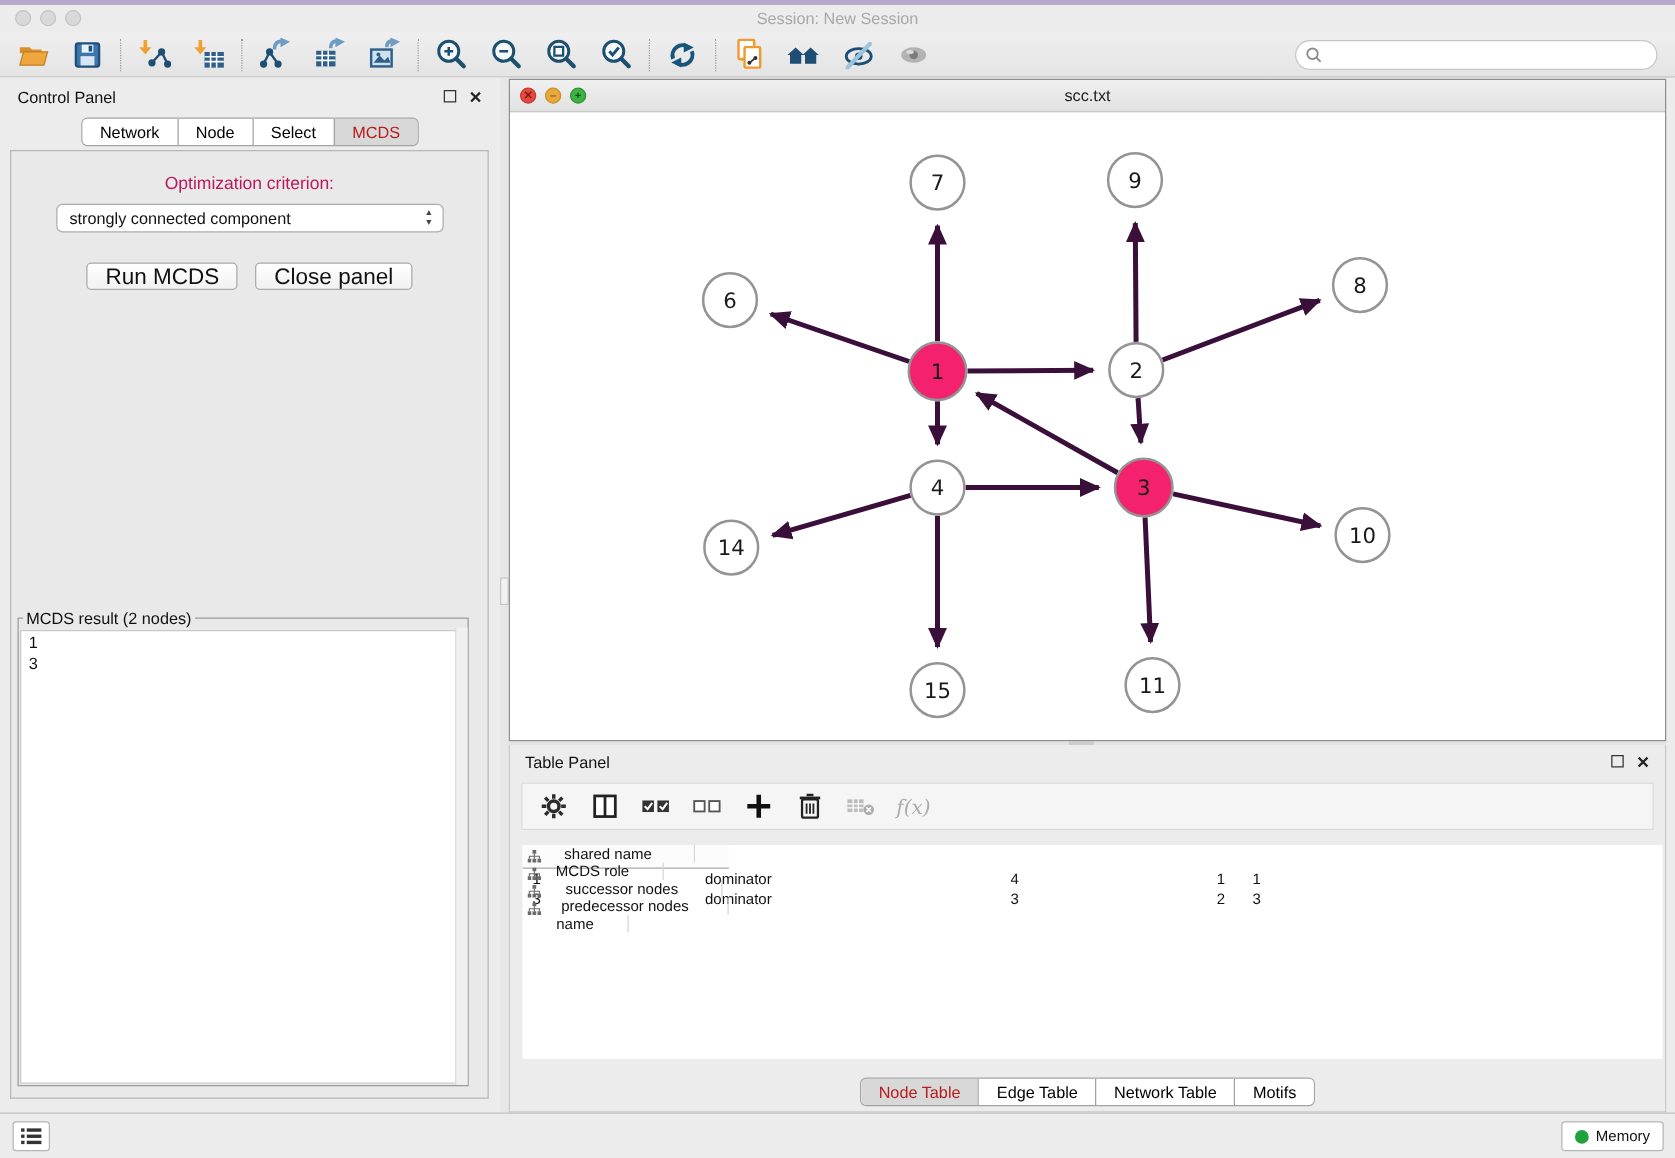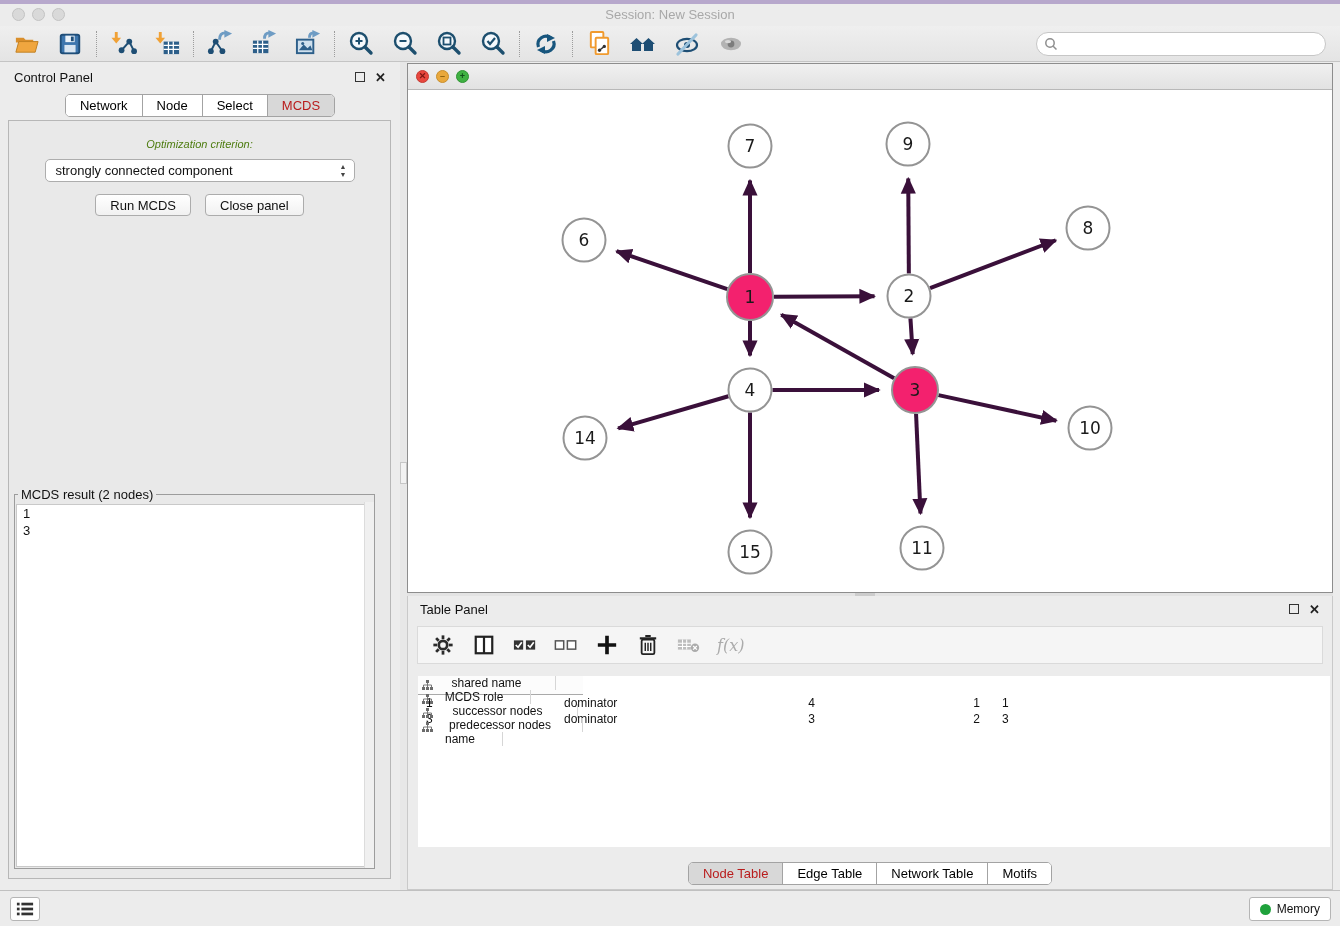--- a/index.html
+++ b/index.html
@@ -29,26 +29,26 @@
   .panel-title { font-size:13px; color:#111; }
   .panel-header .spacer { flex:1; }
   .float-glyph { width:10px; height:10px; border:1.5px solid #333; display:inline-block; margin-right:10px; }
   .close-glyph { font-size:13px; font-weight:bold; color:#222; line-height:1; }
   .seg { display:inline-flex; border:1px solid #A3A3A3; border-radius:5px; overflow:hidden; background:#fff; }
   .seg .tab { padding:3px 14px; font-size:13px; background:#fff; color:#000; border-left:1px solid #A3A3A3; white-space:nowrap; }
   .seg .tab:first-child { border-left:none; }
   .seg .tab.selected { background:#D8D8D8; color:#b91c1c; }
   #cp-tabs-row { text-align:center; margin-top:2px; }
   #cp-inner { position:absolute; left:8px; right:9px; top:58px; bottom:11px; background:#E9E9E9; border:1px solid #B7B7B7; }
-  #opt-label { text-align:center; margin-top:17px; font-size:11px; color:#4d7c0f;font-style:italic; }
+  #opt-label { text-align:center; margin-top:17px; font-size:14px; color:#be185d; }
   #criterion-select { position:relative; width:310px; height:23px; margin:9px auto 0; background:#fff; border:1px solid #ADADAD; border-radius:5px; font-size:13px; color:#111; display:flex; align-items:center; padding:0 36px 0 10px; }
   #criterion-stepper { position:absolute; right:7px; top:3px; display:flex; flex-direction:column; line-height:0; }
   #criterion-stepper span { font-size:7px; color:#444; line-height:8px; }
   #cp-buttons { display:flex; justify-content:center; gap:14px; margin-top:12px; }
-  .mac-btn { height:22px; padding:0 14px; background:linear-gradient(#FFFFFF,#F1F1F1); border:1px solid #ACACAC; border-radius:4px; font-size:13px; color:#111; font-family:"Liberation Sans",sans-serif; }
+  .mac-btn { height:22px; padding:0 14px; background:linear-gradient(#FFFFFF,#F1F1F1); border:1px solid #ACACAC; border-radius:4px; font-size:18px; color:#111; font-family:"Liberation Sans",sans-serif;margin-top:12px; }
   #result-fieldset { position:absolute; left:5px; right:15px; top:366px; bottom:9px; border:1px solid #9C9C9C; }
   #result-fieldset legend { font-size:13px; color:#111; padding:0 3px; margin-left:3px; }
   #result-list { position:absolute; left:1px; right:1px; top:2px; bottom:1px; background:#fff; border:1px solid #C9C9C9; overflow:hidden; }
   .result-item { font-size:13px; color:#111; padding-left:6px; line-height:17px; }
   #result-scrolltrack { position:absolute; top:0; bottom:0; right:0; width:10px; background:#F0F0F0; border-left:1px solid #DCDCDC; }
 
   
   #v-splitter { position:absolute; left:400px; top:62px; width:7px; height:828px; background:#E7E7E7; }
   #v-grip { position:absolute; top:400px; left:0; width:7px; height:22px; background:#F2F2F2; border:1px solid #C6C6C6; }
   #h-splitter { position:absolute; left:407px; top:593px; width:926px; height:3px; background:#E3E3E3; }
@@ -296,20 +296,21 @@
       <div id="h-grip"></div>
     </div>
 
   <div id="network-window">
     <div id="net-titlebar">
       <div id="net-traffic">
         <span class="tl tl-red">✕</span>
         <span class="tl tl-yellow">–</span>
         <span class="tl tl-green">+</span>
       </div>
+      <div id="net-title">scc.txt</div>
     </div>
     <div id="net-canvas">
       <svg id="graph" width="924" height="502" viewBox="0 0 924 502">
         <defs>
           <marker id="arrowhead" viewBox="0 0 10 10" refX="9" refY="5" markerWidth="4.2" markerHeight="4.2" orient="auto" markerUnits="strokeWidth">
             <path d="M0 0.5 L10 5 L0 9.5 z" fill="#3A103A"></path>
           </marker>
         </defs>
         <g id="edge-layer">
             <line x1="342" y1="183" x2="342" y2="90.5" stroke="#3A103A" stroke-width="4" marker-end="url(#arrowhead)"></line>

